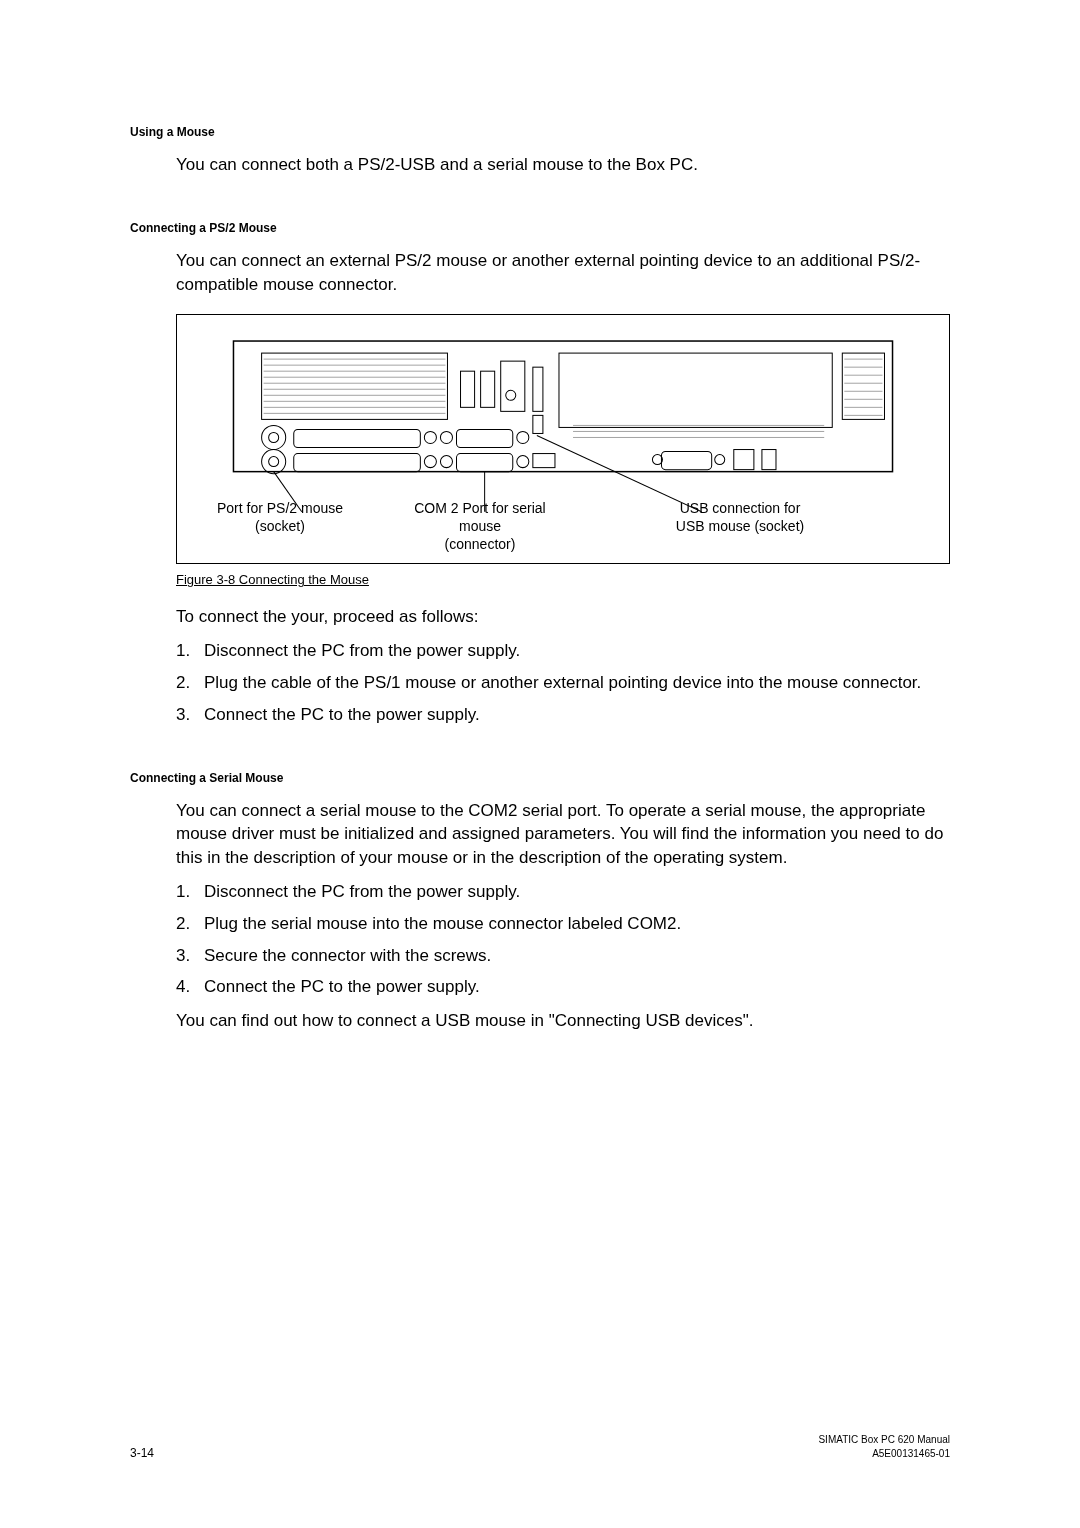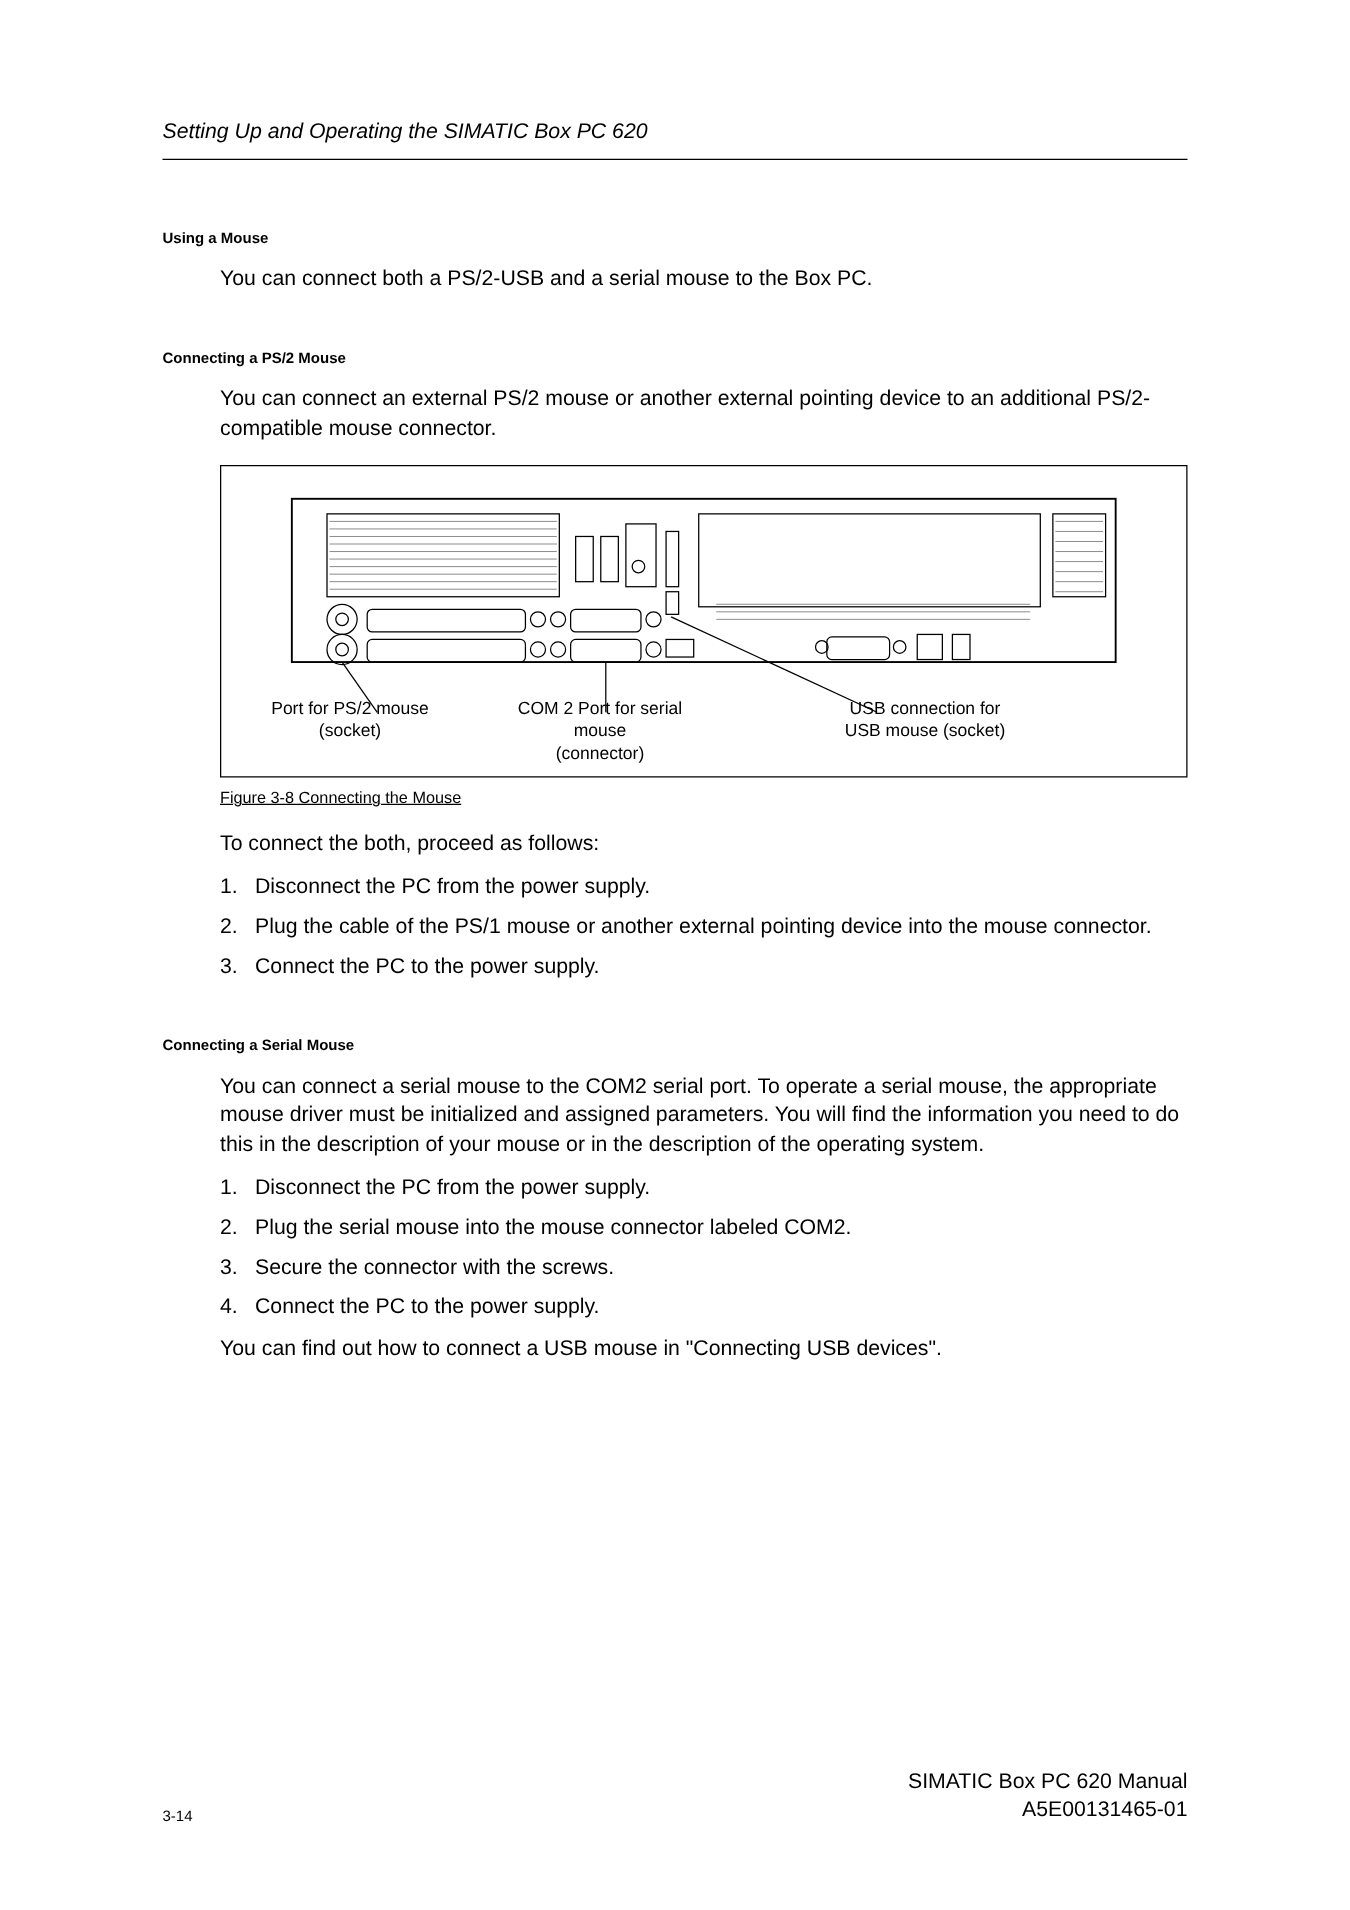--- a/index.html
+++ b/index.html
@@ -77,21 +77,21 @@
       left: 130px;
       right: 130px;
       display: flex;
       justify-content: space-between;
       align-items: flex-end;
     }
     .footer-left {
       font-size: 12px;
     }
     .footer-right {
-      font-size: 17px;
+      font-size: 10px;
       text-align: right;
       line-height: 1.35;
     }
     .callout-labels {
       display: flex;
       justify-content: flex-start;
       gap: 40px;
       font-size: 14px;
       text-align: center;
       line-height: 1.3;
@@ -100,21 +100,20 @@
       left: 28px;
       right: 28px;
     }
     .lbl { width: 150px; }
     .lbl.wider { width: 170px; }
   </style>
 </head>
 <body>
 
 <div class="page">
-  <div class="running-header">Setting Up and Operating the SIMATIC Box PC 620</div>
 
   <div class="section-heading">Using a Mouse</div>
   <div class="body-block">
     <p class="body-text">You can connect both a PS/2-USB and a serial mouse to the Box PC.</p>
   </div>
 
   <div class="section-heading" style="margin-top:44px;">Connecting a PS/2 Mouse</div>
   <div class="body-block">
     <p class="body-text">You can connect an external PS/2 mouse or another external pointing device to an additional PS/2-compatible mouse connector.</p>
 
@@ -203,21 +202,21 @@
         </div>
         <div class="lbl" style="margin-left:60px;">
           <span>USB connection for</span><br>
           <span>USB mouse (socket)</span>
         </div>
       </div>
     </div>
 
     <p class="fig-caption">Figure 3-8    Connecting the Mouse</p>
 
-    <p class="body-text">To connect the both, proceed as follows:</p>
+    <p class="body-text">To connect the your, proceed as follows:</p>
     <ol class="num-list">
       <li>Disconnect the PC from the power supply.</li>
       <li>Plug the cable of the PS/1 mouse or another external pointing device into the mouse connector.</li>
       <li>Connect the PC to the power supply.</li>
     </ol>
   </div>
 
   <div class="section-heading" style="margin-top:44px;">Connecting a Serial Mouse</div>
   <div class="body-block">
     <p class="body-text">You can connect a serial mouse to the COM2 serial port. To operate a serial mouse, the appropriate mouse driver must be initialized and assigned parameters. You will find the information you need to do this in the description of your mouse or in the description of the operating system.</p>

